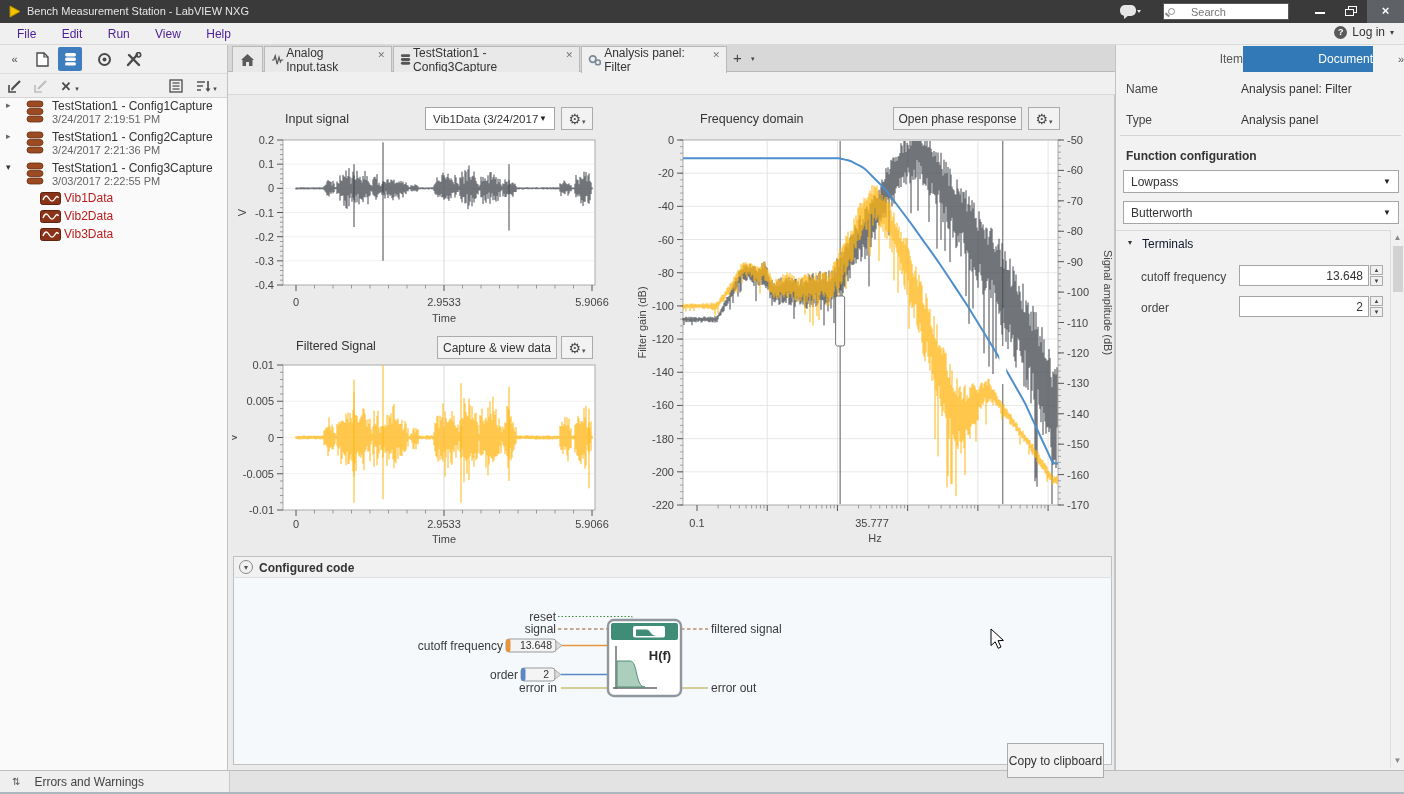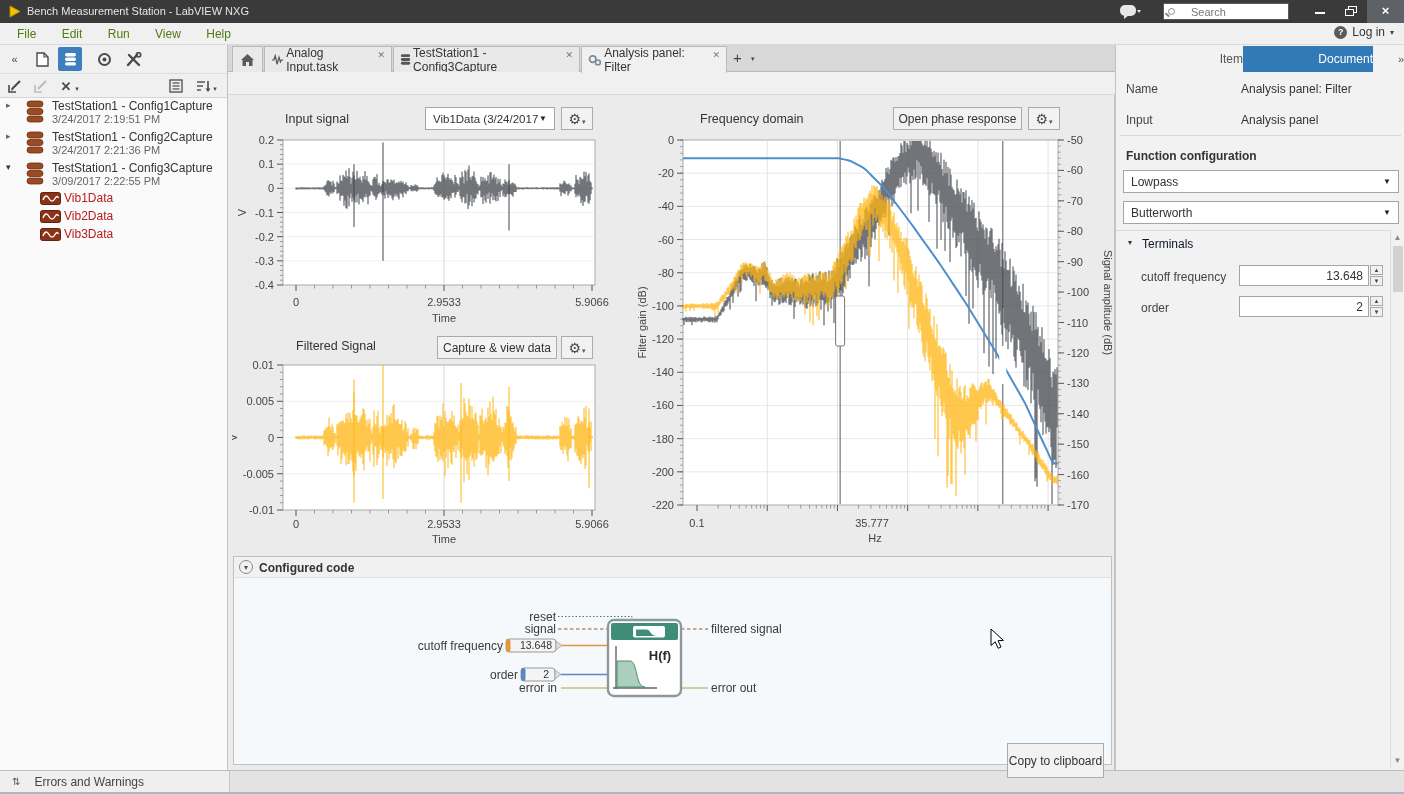--- a/index.html
+++ b/index.html
@@ -11,21 +11,21 @@
 .titlebar{position:absolute;left:0;top:0;width:1404px;height:23px;background:#3A3A3A;color:#E6E6E6;font-size:11px}
 .titlebar .title{position:absolute;left:27px;top:5px}
 .lvicon{position:absolute;left:8px;top:4px}
 .winbtn{position:absolute;top:0;height:23px;text-align:center;color:#fff;cursor:default}
 .searchbox{position:absolute;left:1163px;top:3px;width:126px;height:17px;background:#fff;border:1px solid #5a5a5a;display:flex;align-items:center;padding:0 4px;gap:16px}
 .searchbox input{border:none;outline:none;width:100px;font-size:11px;color:#999;background:transparent;font-family:"Liberation Sans",sans-serif}
 .mag{width:7px;height:7px;border:1.5px solid #8a8a8a;border-radius:50%;position:relative;flex:none}
 .mag::after{content:"";position:absolute;left:-4px;top:5px;width:5px;height:1.5px;background:#8a8a8a;transform:rotate(40deg)}
 
 .menubar{position:absolute;left:0;top:23px;width:1404px;height:22px;background:#F0F0F0;border-bottom:1px solid #D9D9D9}
-.menu-item{display:inline-block;padding:4px 11px;color:#4d7c0f}
+.menu-item{display:inline-block;padding:4px 11px;color:#4c1d95}
 .login{position:absolute;right:10px;top:2px;display:flex;align-items:center;gap:5px;color:#333}
 .qmark{width:13px;height:13px;border-radius:50%;background:#5a5a5a;color:#fff;font-size:9px;line-height:13px;text-align:center;font-weight:bold}
 
 .sidebar{position:absolute;left:0;top:45px;width:228px;height:725px;background:#FAFAFA;border-right:1px solid #C2C2C2}
 .sb-toolbar1{position:absolute;left:0;top:0;width:227px;height:29px;background:#F0F0F0;border-bottom:1px solid #DDD}
 .sb-toolbar2{position:absolute;left:0;top:29px;width:227px;height:24px;background:#F0F0F0;border-bottom:1px solid #D5D5D5}
 .tool{position:absolute;top:2px;width:24px;height:24px;display:flex;align-items:center;justify-content:center;color:#4a4a4a}
 .tool.sel{background:#3E7EBE;border-radius:2px;color:#fff}
 .tree-item{position:absolute;left:0;width:226px}
 .expander{position:absolute;left:6px;top:1px;font-size:9px;color:#666}
@@ -203,21 +203,21 @@
     <div class="tree-item" style="top:116px;height:30px">
       <span class="expander" style="color:#333">▾</span>
       <svg class="abs" style="left:26px;top:1px" width="18" height="25" viewBox="0 0 18 25">
           <g fill="#9C4A21" stroke="#6B2F12" stroke-width="0.8">
             <rect x="1" y="1" width="16" height="6" rx="3"></rect>
             <rect x="1" y="8.5" width="16" height="6" rx="3"></rect>
             <rect x="1" y="16" width="16" height="6" rx="3"></rect>
           </g>
         </svg>
       <div class="ti-label">TestStation1 - Config3Capture</div>
-      <div class="ti-date">3/09/2017 2:22:55 PM</div>
+      <div class="ti-date">3/03/2017 2:22:55 PM</div>
     </div>
     <div class="tree-item" style="top:146px;height:18px">
       <svg class="abs" style="left:40px;top:1px" width="21" height="13" viewBox="0 0 21 13">
           <rect x="0.5" y="0.5" width="20" height="12" rx="2" fill="#8A3318" stroke="#5F2310"></rect>
           <path d="M3 8 C5 3 7 3 9 6.5 C11 10 13 10 15 6.5 C16.5 4 17.5 4 18.5 6" fill="none" stroke="#fff" stroke-width="1.4"></path>
         </svg>
       <div class="child-label">Vib1Data</div>
     </div>
     <div class="tree-item" style="top:164px;height:18px">
       <svg class="abs" style="left:40px;top:1px" width="21" height="13" viewBox="0 0 21 13">
@@ -708,21 +708,21 @@
       </div>
     <div class="insp-tab active" style="left:127px;width:130px">
         <span>Document</span>
       </div>
     <div class="insp-tab" style="left:262px;width:26px;font-size:11px">
         <span>»</span>
       </div>
 
     <div class="insp-label" style="left:10px;top:37px">Name</div>
     <div class="insp-value" style="left:125px;top:37px">Analysis panel: Filter</div>
-    <div class="insp-label" style="left:10px;top:68px">Input</div>
+    <div class="insp-label" style="left:10px;top:68px">Type</div>
     <div class="insp-value" style="left:125px;top:68px">Analysis panel</div>
     <div class="abs" style="left:4px;top:90px;width:281px;border-top:1px solid #D5D5D5"></div>
 
     <div class="abs" style="left:10px;top:104px;font-weight:bold;color:#333">Function configuration</div>
     <div class="dropdown" style="left:7px;top:125px;width:276px;height:23px">
       <span>Lowpass</span>
         <span class="dd-arrow">▼</span>
     </div>
     <div class="dropdown" style="left:7px;top:156px;width:276px;height:23px">
       <span>Butterworth</span>

